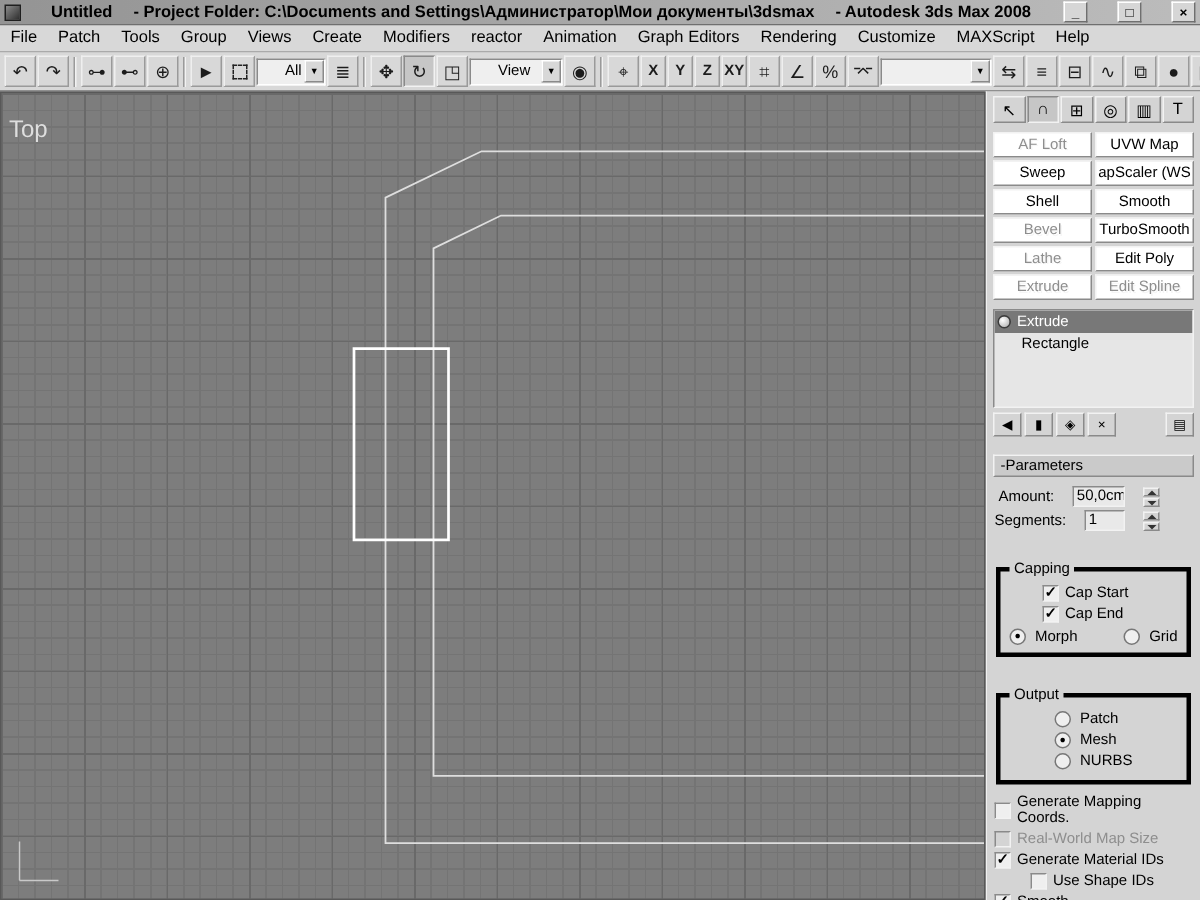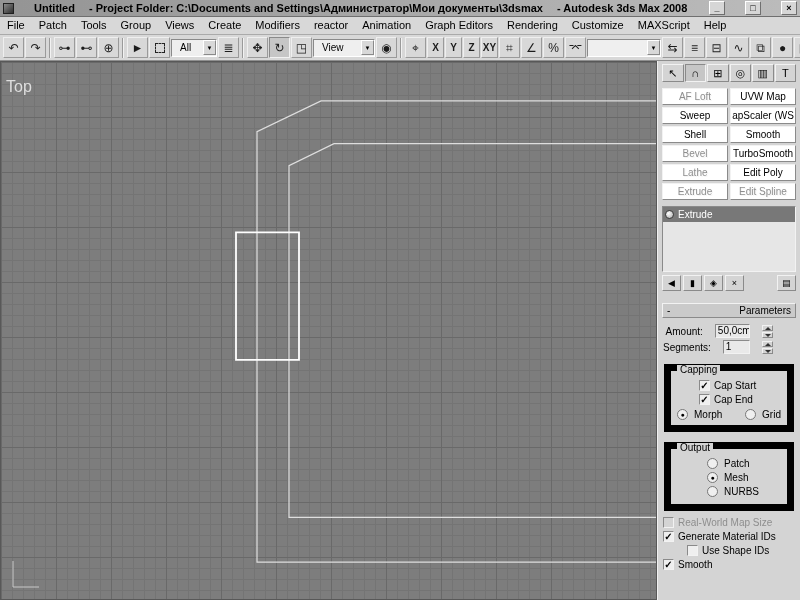--- a/index.html
+++ b/index.html
@@ -22,21 +22,21 @@
 
   
   .toolbar{height:26px;display:flex;align-items:center;gap:1px;background:#d8d8d8;
            border-bottom:1px solid #8f8f8f;padding:0 3px;overflow:hidden;white-space:nowrap}
   .tbtn{width:21px;height:21px;flex:0 0 auto;display:flex;align-items:center;justify-content:center;
         font-size:12px;color:#1c1c1c;background:#d8d8d8;border:1px solid;border-color:#efefef #9a9a9a #9a9a9a #efefef}
   .tbtn.pressed{border-color:#8a8a8a #f2f2f2 #f2f2f2 #8a8a8a;background:#c6c6c6}
   .tbtn.ax{width:17px;font-size:10px;font-weight:bold}
   .tsep{width:2px;height:20px;margin:0 2px;border-left:1px solid #9a9a9a;border-right:1px solid #f2f2f2;flex:0 0 auto}
   .tdd{height:18px;flex:0 0 auto;display:flex;align-items:center;background:#efefef;font-size:10px;
-       border:1px solid;border-color:#8a8a8a #fff #fff #8a8a8a;padding-left:8px;gap:2px}
+       border:1px solid;border-color:#8a8a8a #fff #fff #8a8a8a;padding-left:18px;gap:2px}
   .dd-arrow{width:13px;height:15px;margin-left:auto;background:#d8d8d8;border:1px solid;
             border-color:#fff #8a8a8a #8a8a8a #fff;font-size:6px;display:flex;align-items:center;justify-content:center}
   .w44{width:46px}.w62{width:62px}.w74{width:74px}
   .region-glyph{width:10px;height:10px;border:1px dashed #222}
 
   
   .main{display:flex;height:539px}
   .viewport{flex:1;position:relative;border:1px solid #585858;background-color:#7d7d7d;
     background-image:
       repeating-linear-gradient(to right,#696969 0 1px,transparent 1px 55px),
@@ -71,31 +71,31 @@
   .bulb{width:9px;height:9px;border-radius:50%;background:radial-gradient(circle at 35% 35%,#fff,#a8a8a8);border:1px solid #3c3c3c}
   .stacktools{display:flex;gap:2px;margin-top:3px}
   .sbtn{width:19px;height:16px;display:flex;align-items:center;justify-content:center;font-size:9px;
         background:#d4d4d4;border:1px solid;border-color:#f2f2f2 #8a8a8a #8a8a8a #f2f2f2}
   .sbtn.last{margin-left:auto}
 
   
   .rollout{margin-top:12px}
   .rollout-header{height:15px;display:flex;align-items:center;background:#cacaca;
                   border:1px solid;border-color:#f2f2f2 #8a8a8a #8a8a8a #f2f2f2;padding:0 4px}
-  .rh-title{flex:1;text-align:right}
+  .rh-title{flex:1;text-align:left}
   .rollout-body{padding:4px 1px}
   .prow{display:flex;align-items:center;justify-content:flex-end;gap:12px;margin:2px 0;padding-right:22px}
   .plabel{width:52px;text-align:right}
   .pfield{width:44px;height:14px;background:#e9e9e9;border:1px solid;border-color:#8a8a8a #f2f2f2 #f2f2f2 #8a8a8a;padding:0 2px;overflow:hidden}
   .spinner{display:flex;flex-direction:column;gap:1px}
   .sp{width:11px;height:6px;background:#d4d4d4;border:1px solid;border-color:#f2f2f2 #8a8a8a #8a8a8a #f2f2f2;position:relative}
   .sp::after{content:"";position:absolute;left:2px;top:1px;border-left:3px solid transparent;border-right:3px solid transparent}
   .sp.up::after{border-bottom:3px solid #333}
   .sp.dn::after{border-top:3px solid #333}
-  .group{border:7px solid #000000;position:relative;margin:10px 1px 6px;padding:6px 4px 4px}
+  .group{border:3px solid #000000;position:relative;margin:24px 1px 6px;padding:6px 4px 4px}
   .group-title{position:absolute;top:-6px;left:6px;background:#d4d4d4;padding:0 3px;line-height:10px}
   .cb{display:flex;align-items:center;gap:4px;margin:3px 0}
   .cb-box{width:11px;height:11px;flex:0 0 auto;background:#efefef;border:1px solid;
           border-color:#8a8a8a #f2f2f2 #f2f2f2 #8a8a8a;font-size:10px;line-height:9px;text-align:center;font-weight:bold}
   .cb.disabled .cb-label{color:#8e8e8e}
   .cb.disabled .cb-box{background:#d4d4d4}
   .cb.indent{margin-left:24px}
   .rrow{display:flex;justify-content:space-between;padding:1px 2px}
   .rb{display:flex;align-items:center;gap:6px}
   .rb-box{width:11px;height:11px;flex:0 0 auto;border-radius:50%;background:#efefef;border:1px solid #777;
@@ -227,20 +227,23 @@
         <span class="modbtn">Edit Poly</span>
         <span class="modbtn disabled">Extrude</span>
         <span class="modbtn disabled">Edit Spline</span>
       </div>
 
       <div class="stack">
         <div class="stack-row selected">
           <span class="bulb"></span>
           <span>Extrude</span>
         </div>
+        <div class="stack-row child">
+          <span>Rectangle</span>
+        </div>
       </div>
 
       <div class="stacktools">
         <span class="sbtn">◀</span>
         <span class="sbtn">▮</span>
         <span class="sbtn">◈</span>
         <span class="sbtn">×</span>
         <span class="sbtn last">▤</span>
       </div>
 
@@ -311,20 +314,24 @@
             </div>
             <div class="rb">
               <span class="rb-box">
                   <span></span>
                 </span>
               <span>NURBS</span>
             </div>
           </div>
 
           <div class="checks">
+            <div class="cb">
+              <span class="cb-box"></span>
+              <span class="cb-label">Generate Mapping Coords.</span>
+            </div>
             <div class="cb disabled">
               <span class="cb-box"></span>
               <span class="cb-label">Real-World Map Size</span>
             </div>
             <div class="cb">
               <span class="cb-box">✓</span>
               <span class="cb-label">Generate Material IDs</span>
             </div>
             <div class="cb indent">
               <span class="cb-box"></span>

